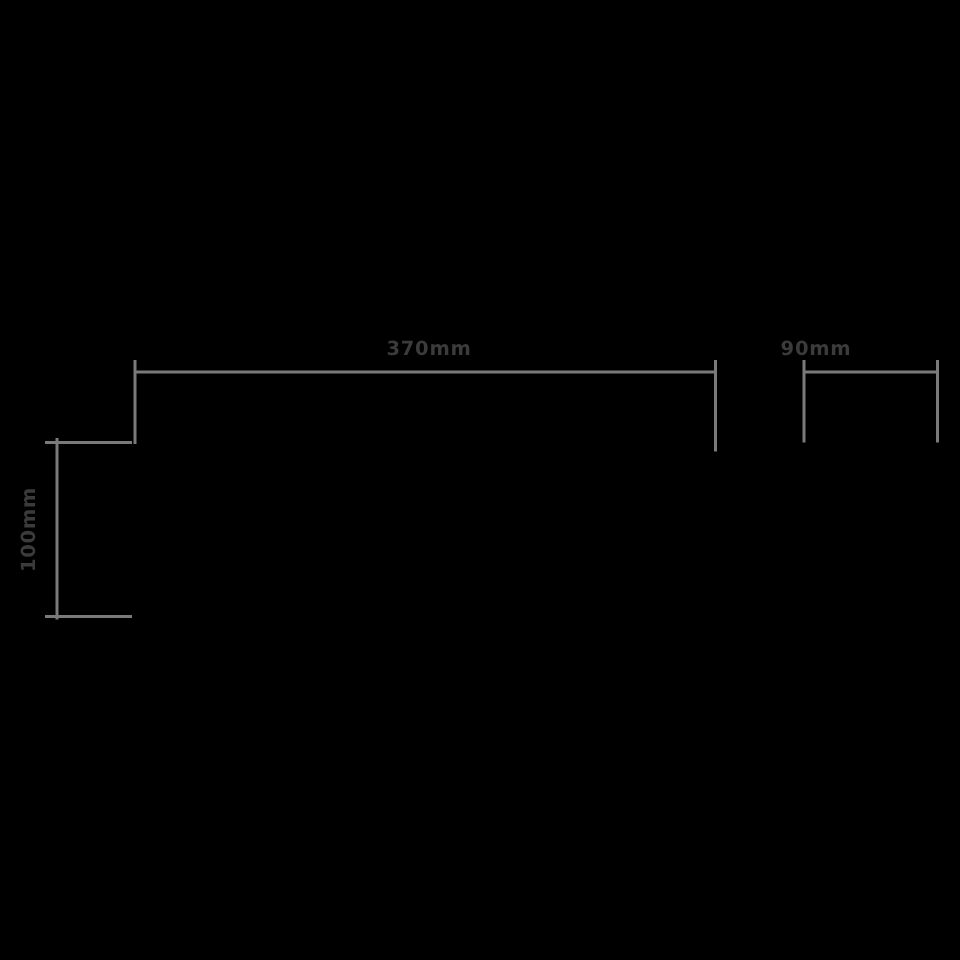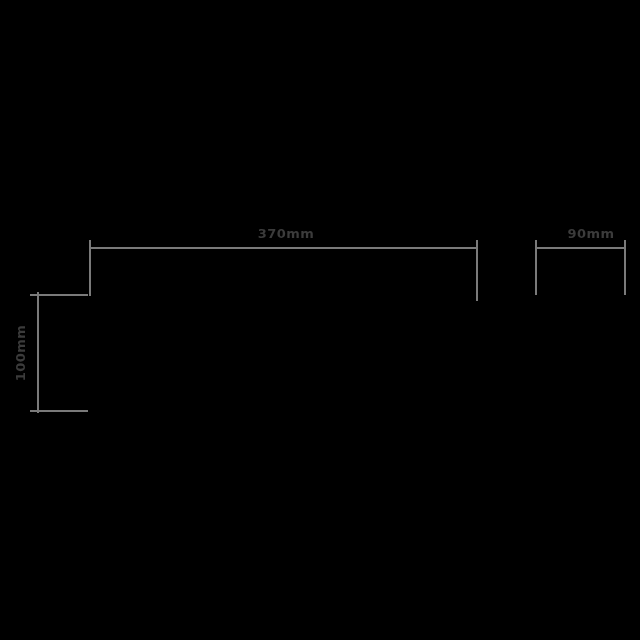--- a/index.html
+++ b/index.html
@@ -40,21 +40,21 @@
 </head>
 <body>
 
 <div class="canvas">
 
   <div class="dim-label" style="left:286px; top:233px;">370mm</div>
   <div class="line" style="left:90px; top:247px; width:388px; height:2px;"></div>
   <div class="line" style="left:89px; top:240px; width:2px; height:56px;"></div>
   <div class="line" style="left:476px; top:240px; width:2px; height:61px;"></div>
 
-  <div class="dim-label" style="left:591px; top:233px;">90mm</div>
+  <div class="dim-label" style="left:544px; top:233px;">90mm</div>
   <div class="line" style="left:536px; top:247px; width:89px; height:2px;"></div>
   <div class="line" style="left:535px; top:240px; width:2px; height:55px;"></div>
   <div class="line" style="left:624px; top:240px; width:2px; height:55px;"></div>
 
   <div class="dim-label rotated" style="left:20px; top:353px;">100mm</div>
   <div class="line" style="left:37px; top:292px; width:2px; height:121px;"></div>
   <div class="line" style="left:30px; top:294px; width:58px; height:2px;"></div>
   <div class="line" style="left:30px; top:410px; width:58px; height:2px;"></div>
 
 </div>

